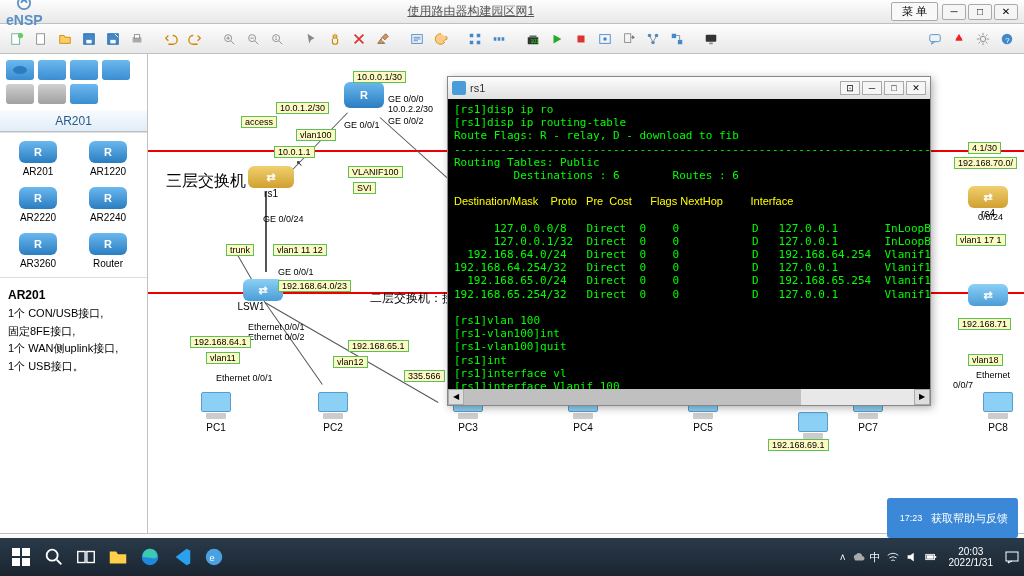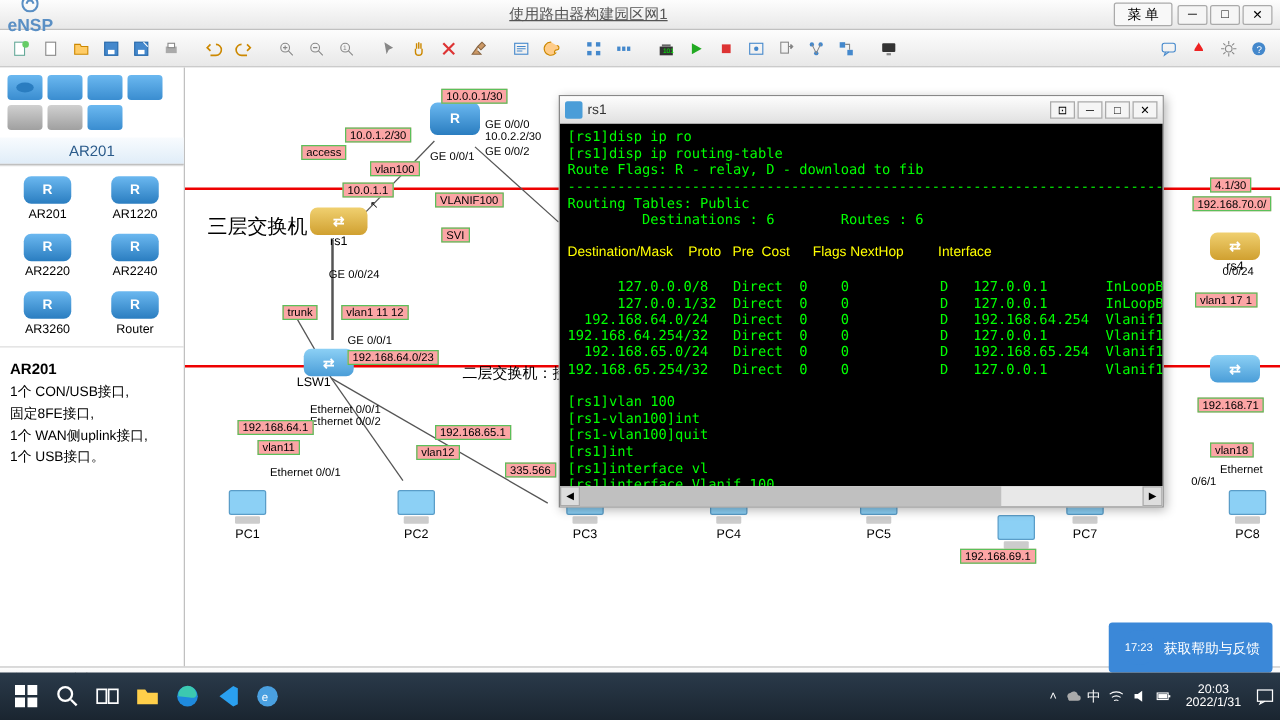--- a/index.html
+++ b/index.html
@@ -30,21 +30,21 @@
 .canvas { flex:1; background:#fff; position:relative; overflow:hidden; }
 .canvas-inner{position:absolute;inset:0;}
 .hline{position:absolute;left:0;right:0;border-top:2px solid #e00;}
 .node{position:absolute;display:flex;flex-direction:column;align-items:center;font-size:10px;}
 .node-icon{width:40px;height:26px;border-radius:6px;display:flex;align-items:center;justify-content:center;color:#fff;font-weight:bold;font-size:11px;}
 .router{background:linear-gradient(#6bb8f0,#2a7dc0);}
 .switch{background:linear-gradient(#8cd0f5,#4a9dd8);height:22px;}
 .pc-icon{width:40px;height:30px;position:relative;}
 .pc-icon .screen{width:30px;height:20px;background:#8cd0f5;border:1px solid #5a9dc8;border-radius:2px;margin:0 auto;}
 .pc-icon .base{width:20px;height:6px;background:#ccc;margin:1px auto 0;border-radius:1px;}
-.lbl{position:absolute;background:#fca5a5;color:#000;font-size:9px;padding:0 3px;white-space:nowrap;border:1px solid #5ac05a;}
+.lbl{position:absolute;background:#fef9c3;color:#000;font-size:9px;padding:0 3px;white-space:nowrap;border:1px solid #5ac05a;}
 .ilbl{position:absolute;color:#000;font-size:9px;white-space:nowrap;}
 .link{position:absolute;background:#555;height:1px;transform-origin:left center;}
 .statusbar{height:20px;background:linear-gradient(#fdfdfd,#e8e8e8);font-size:11px;padding:0 10px;display:flex;align-items:center;border-top:1px solid #c0c0c0;color:#555;}
 
 .terminal{position:absolute;left:447px;top:76px;width:484px;height:330px;background:#f0f0f0;border:1px solid #888;box-shadow:2px 2px 8px rgba(0,0,0,.3);display:flex;flex-direction:column;}
 .term-title{height:22px;background:linear-gradient(#fdfdfd,#e0e0e0);display:flex;align-items:center;padding:0 4px;font-size:11px;}
 .term-title .ticon{width:14px;height:14px;background:#4a9dd8;border-radius:2px;margin-right:4px;}
 .term-title .tname{flex:1;color:#333;}
 .term-title .twin{width:20px;height:14px;border:1px solid #aaa;background:#f5f5f5;margin-left:2px;display:flex;align-items:center;justify-content:center;font-size:9px;cursor:pointer;}
 .term-body{flex:1;background:#000;color:#0f0;font-family:Consolas,monospace;font-size:11px;padding:4px 6px;overflow:hidden;line-height:1.2;}
@@ -355,21 +355,21 @@
       <div class="lbl" style="left:93px;top:62px">access</div>
       <div class="lbl" style="left:148px;top:75px">vlan100</div>
       <div class="lbl" style="left:126px;top:92px">10.0.1.1</div>
       <div class="ilbl" style="left:148px;top:105px;font-size:8px">↖</div>
 
       <div class="node" style="left:100px;top:112px">
         <div class="node-icon switch" style="width:46px;background:linear-gradient(#f0d070,#d0a030);">⇄</div>
         <span>rs1</span>
       </div>
       <span class="ilbl" style="left:18px;top:117px;font-size:16px">三层交换机</span>
-      <div class="lbl" style="left:200px;top:100px">VLANIF100</div>
+      <div class="lbl" style="left:200px;top:112px">VLANIF100</div>
       <div class="lbl" style="left:205px;top:128px">SVI</div>
       <div class="ilbl" style="left:115px;top:160px">GE 0/0/24</div>
       <div class="lbl" style="left:78px;top:190px">trunk</div>
       <div class="lbl" style="left:125px;top:190px">vlan1 11 12</div>
       <div class="ilbl" style="left:130px;top:213px">GE 0/0/1</div>
 
       <div class="node" style="left:95px;top:225px">
         <div class="node-icon switch">⇄</div>
         <span style="position:relative;left:-12px">LSW1</span>
       </div>
@@ -392,23 +392,23 @@
       <div class="lbl" style="left:820px;top:88px">4.1/30</div>
       <div class="lbl" style="left:806px;top:103px">192.168.70.0/</div>
       <div class="ilbl" style="left:830px;top:158px">0/0/24</div>
       <div class="lbl" style="left:808px;top:180px">vlan1 17 1</div>
       <div class="node" style="left:820px;top:230px">
           <div class="node-icon switch">⇄</div>
         </div>
       <div class="lbl" style="left:810px;top:264px">192.168.71</div>
       <div class="lbl" style="left:820px;top:300px">vlan18</div>
       <div class="ilbl" style="left:828px;top:316px">Ethernet</div>
-      <div class="ilbl" style="left:805px;top:326px">0/6/1</div>
-
-      <div class="node" style="left:30px;top:338px">
+      <div class="ilbl" style="left:805px;top:326px">0/0/7</div>
+
+      <div class="node" style="left:48px;top:338px">
           <div class="pc-icon">
             <div class="screen"></div>
             <div class="base"></div>
           </div>
           <span>PC1</span>
         </div>
       <div class="node" style="left:165px;top:338px">
           <div class="pc-icon">
             <div class="screen"></div>
             <div class="base"></div>

